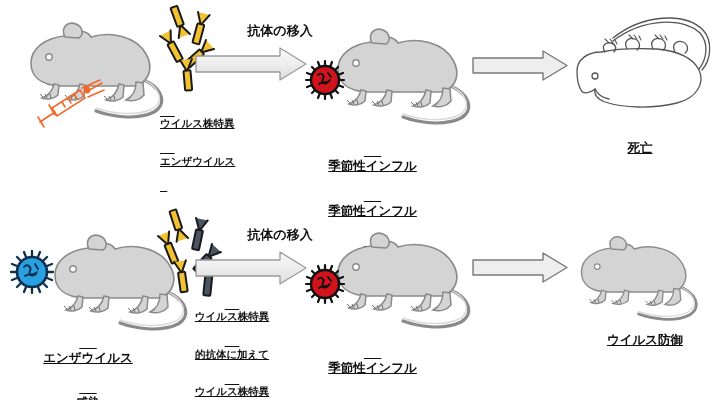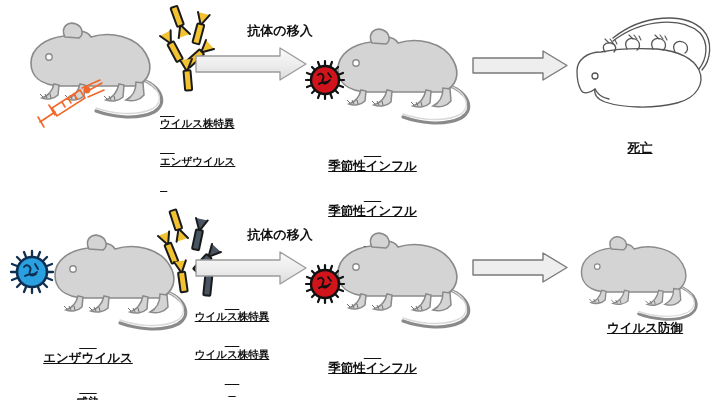--- a/index.html
+++ b/index.html
@@ -305,20 +305,21 @@
           <stop offset="55%" stop-color="#ececec"></stop>
           <stop offset="100%" stop-color="#dcdcdc"></stop>
         </linearGradient>
       </defs>
       <path d="M0 8 L84 8 L84 0 L110 16 L84 32 L84 24 L0 24 Z" fill="url(#gradB)" stroke="#9a9a9a" stroke-width="1.3" stroke-linejoin="round"></path>
     </svg>
   </div>
 
   <div class="caption small" style="left:178px;top:285px;width:108px;text-align:center;">
     <div>ウイルス株特異</div>
+    <div>的抗体に加えて</div>
     <div>ウイルス株特異</div>
     
   </div>
 
   <div class="caption" style="left:8px;top:320px;width:160px;">
     <div>エンザウイルス</div>
     <div>感染</div>
   </div>
 
   <div class="node" style="left:325px;top:226px;">
@@ -393,15 +394,15 @@
       <path d="M36 68 C34 76 30 80 24 82 C29 84 36 83 40 79 L41 69 Z" fill="#d4d4d4" stroke="#8a8a8a" stroke-width="1.5"></path>
       <path d="M62 68 C60 77 55 81 49 83 C55 85 62 84 66 80 L67 69 Z" fill="#d4d4d4" stroke="#8a8a8a" stroke-width="1.5"></path>
       <path d="M101 68 C99 77 94 82 88 84 C94 86 101 85 105 81 L106 69 Z" fill="#d4d4d4" stroke="#8a8a8a" stroke-width="1.5"></path>
       <path d="M118 66 C118 76 114 81 108 84 C115 86 122 84 126 79 L125 67 Z" fill="#d4d4d4" stroke="#8a8a8a" stroke-width="1.5"></path>
       <path d="M25 81 L22 78 M29 82 L27 78 M33 82 L32 78" stroke="#6f6f6f" stroke-width="1"></path>
       <path d="M50 82 L47 79 M54 83 L52 79 M58 83 L57 79" stroke="#6f6f6f" stroke-width="1"></path>
       <path d="M89 83 L86 80 M93 84 L91 80 M97 84 L96 80" stroke="#6f6f6f" stroke-width="1"></path>
     </svg>
   </div>
 
-  <div class="caption" style="left:580px;top:320px;width:130px;">ウイルス防御</div>
+  <div class="caption" style="left:580px;top:332px;width:130px;">ウイルス防御</div>
 
 </div>
 
 </body></html>

